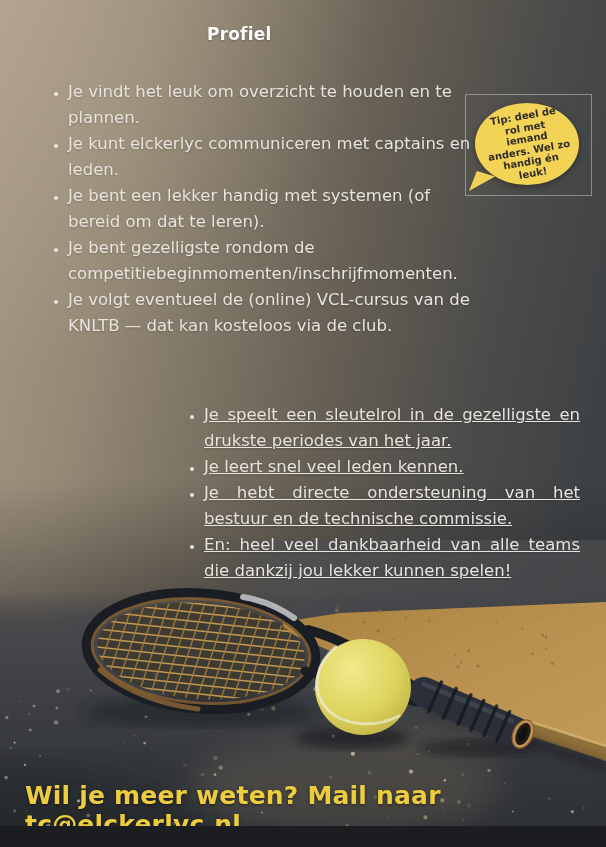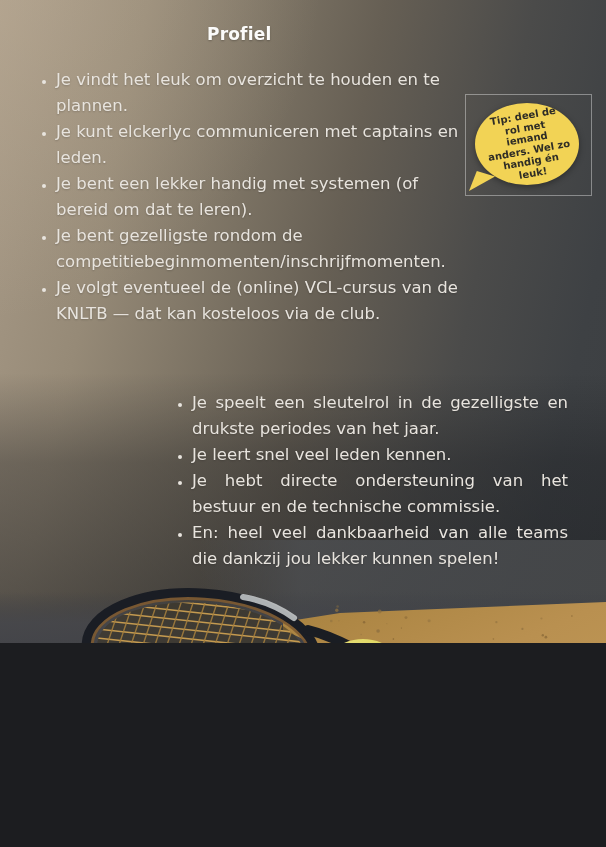--- a/index.html
+++ b/index.html
@@ -1,39 +1,39 @@
 <!DOCTYPE html>
 <html><head>
 <meta charset="utf-8">
 <style>
   html,body{margin:0;padding:0;background:#1c1d20;}
   .page{
-    position:relative;width:606px;height:643px;overflow:hidden;
+    position:relative;width:606px;height:826px;overflow:hidden;
     font-family:"DejaVu Sans","Liberation Sans",sans-serif;
     background:
       radial-gradient(circle at -5% -5%, rgba(196,180,156,.45), rgba(196,180,156,0) 38%),
       linear-gradient(102deg,#a89a87 0%,#968a77 20%,#7b7263 38%,#665f54 52%,#4b4b4a 72%,#3e4144 88%,#3c3f42 100%);
   }
   .page::after{ 
     content:"";position:absolute;inset:0;pointer-events:none;
     background:linear-gradient(180deg,rgba(0,0,0,0) 58%,rgba(22,24,28,.35) 72%,rgba(22,24,28,.55) 100%);
   }
   .heading{
     position:absolute;color:#fbfbfa;font-weight:bold;font-size:17px;letter-spacing:.2px;z-index:5;
     text-shadow:0 1px 2px rgba(0,0,0,.25);
   }
   #profileHeading{left:207px;top:24px;}
   #benefitsHeading{left:247px;top:343px;}
   ul.flyer-list{
-    position:absolute;margin:4px;z-index:5;color:#e8e4de;font-size:16.5px;line-height:26px;
+    position:absolute;margin:16px;z-index:5;color:#e8e4de;font-size:16.5px;line-height:26px;
     padding-left:16px;list-style:disc;text-shadow:0 1px 2px rgba(0,0,0,.2);
   }
   ul.flyer-list li::marker{font-size:12px;}
   #profileList{left:36px;top:63px;width:415px;}
-  #benefitsList{left:172px;top:386px;width:376px;text-align:justify;}
+  #benefitsList{left:172px;top:386px;width:376px;text-align:justify;text-decoration:underline;}
   .tip-box{
     position:absolute;left:465px;top:94px;width:125px;height:100px;z-index:6;
     border:1px solid rgba(255,255,255,.38);
   }
   .tip-bubble{
     position:absolute;left:9px;top:8px;width:104px;height:82px;border-radius:50%;
     background:#f2d355;box-shadow:0 2px 6px rgba(0,0,0,.35);
   }
   .tip-tail{
     position:absolute;left:3px;top:76px;width:26px;height:20px;background:#f2d355;
@@ -358,13 +358,14 @@
       </g>
     </g>
 
     <ellipse cx="352" cy="198" rx="56" ry="11" fill="#16181c" opacity=".6" filter="url(#b4)"></ellipse>
     <g>
       <circle cx="363" cy="147" r="48" fill="url(#ballGrad)"></circle>
       <path d="M336 107 C 317 122 309 150 328 170 C 343 185 373 189 399 176" fill="none" stroke="#ece9d2" stroke-width="3" stroke-linecap="round" opacity=".75"></path>
     </g>
   </svg>
 
+  <div class="footer-cta">Wil je meer weten? Mail naar tc@elckerlyc.nl</div>
 </div>
 
 </body></html>

